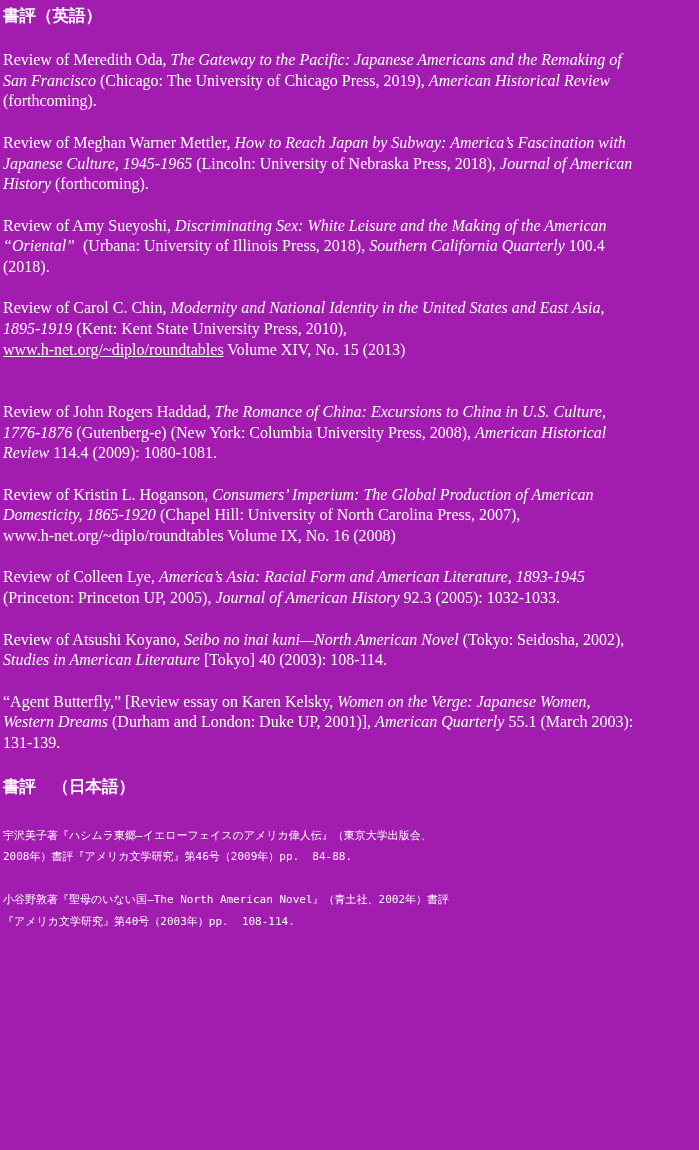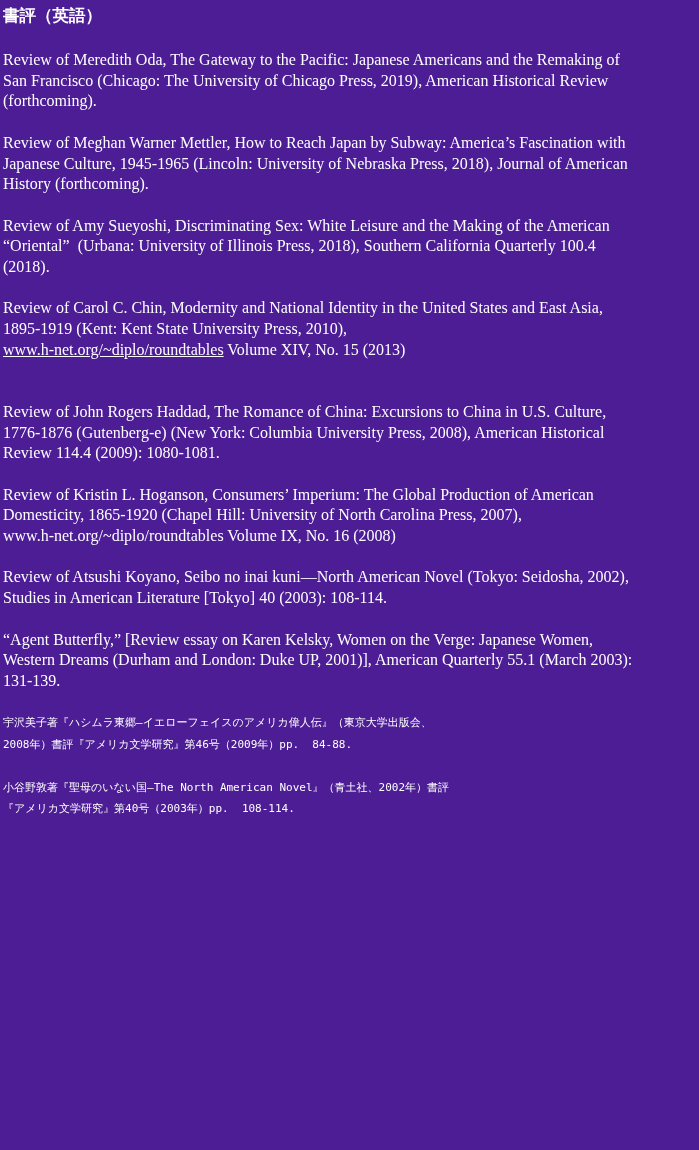--- a/index.html
+++ b/index.html
@@ -38,33 +38,35 @@
     white-space: pre;
   }
   p.entry.gap-extra { margin-bottom: 41.4px; }
   p.entry.japanese {
     font-family: "DejaVu Sans Mono", monospace;
     font-weight: normal;
     font-size: 11px;
     line-height: 21.5px;
     margin: 0 0 21.5px 0;
   }
-  .it { }
+  .it { font-style: italic; }
   .link { text-decoration: underline; cursor: pointer; }
 </style>
 </head>
 <body>
 
-<div class="page" style="background: #4c1d95; color: rgb(255, 255, 255);">
+<div class="page" style="background: #a21caf; color: rgb(255, 255, 255);">
   <div>
       <div class="heading">書評（英語）</div>
       <p class="entry english"><span>Review of Meredith Oda, </span><span class="it">The Gateway to the Pacific: Japanese Americans and the Remaking of</span><br><span class="it">San Francisco</span><span> (Chicago: The University of Chicago Press, 2019), </span><span class="it">American Historical Review</span><br><span>(forthcoming).</span></p>
       <p class="entry english"><span>Review of Meghan Warner Mettler, </span><span class="it">How to Reach Japan by Subway: America’s Fascination with</span><br><span class="it">Japanese Culture, 1945-1965</span><span> (Lincoln: University of Nebraska Press, 2018), </span><span class="it">Journal of American</span><br><span class="it">History</span><span> (forthcoming).</span></p>
       <p class="entry english"><span>Review of Amy Sueyoshi, </span><span class="it">Discriminating Sex: White Leisure and the Making of the American</span><br><span class="it">“Oriental”</span><span>  (Urbana: University of Illinois Press, 2018), </span><span class="it">Southern California Quarterly</span><span> 100.4</span><br><span>(2018).</span></p>
       <p class="entry english gap-extra"><span>Review of Carol C. Chin, </span><span class="it">Modernity and National Identity in the United States and East Asia,</span><br><span class="it">1895-1919</span><span> (Kent: Kent State University Press, 2010),</span><br><span class="link">www.h-net.org/~diplo/roundtables</span><span> Volume XIV, No. 15 (2013)</span></p>
       <p class="entry english"><span>Review of John Rogers Haddad, </span><span class="it">The Romance of China: Excursions to China in U.S. Culture,</span><br><span class="it">1776-1876</span><span> (Gutenberg-e) (New York: Columbia University Press, 2008), </span><span class="it">American Historical</span><br><span class="it">Review</span><span> 114.4 (2009): 1080-1081.</span></p>
       <p class="entry english"><span>Review of Kristin L. Hoganson, </span><span class="it">Consumers’ Imperium: The Global Production of American</span><br><span class="it">Domesticity, 1865-1920</span><span> (Chapel Hill: University of North Carolina Press, 2007),</span><br><span>www.h-net.org/~diplo/roundtables Volume IX, No. 16 (2008)</span></p>
+      <p class="entry english"><span>Review of Colleen Lye, </span><span class="it">America’s Asia: Racial Form and American Literature, 1893-1945</span><br><span>(Princeton: Princeton UP, 2005), </span><span class="it">Journal of American History</span><span> 92.3 (2005): 1032-1033.</span></p>
       <p class="entry english"><span>Review of Atsushi Koyano, </span><span class="it">Seibo no inai kuni—North American Novel</span><span> (Tokyo: Seidosha, 2002),</span><br><span class="it">Studies in American Literature</span><span> [Tokyo] 40 (2003): 108-114.</span></p>
       <p class="entry english"><span>“Agent Butterfly,” [Review essay on Karen Kelsky, </span><span class="it">Women on the Verge: Japanese Women,</span><br><span class="it">Western Dreams</span><span> (Durham and London: Duke UP, 2001)], </span><span class="it">American Quarterly</span><span> 55.1 (March 2003):</span><br><span>131-139.</span></p>
+      <div class="heading heading-later">書評　（日本語）</div>
       <p class="entry japanese"><span>宇沢美子著『ハシムラ東郷―イエローフェイスのアメリカ偉人伝』（東京大学出版会、</span><br><span>2008年）書評『アメリカ文学研究』第46号（2009年）pp.  84-88.</span></p>
       <p class="entry japanese"><span>小谷野敦著『聖母のいない国―The North American Novel』（青土社、2002年）書評</span><br><span>『アメリカ文学研究』第40号（2003年）pp.  108-114.</span></p>
     </div>
 </div>
 
 </body></html>

